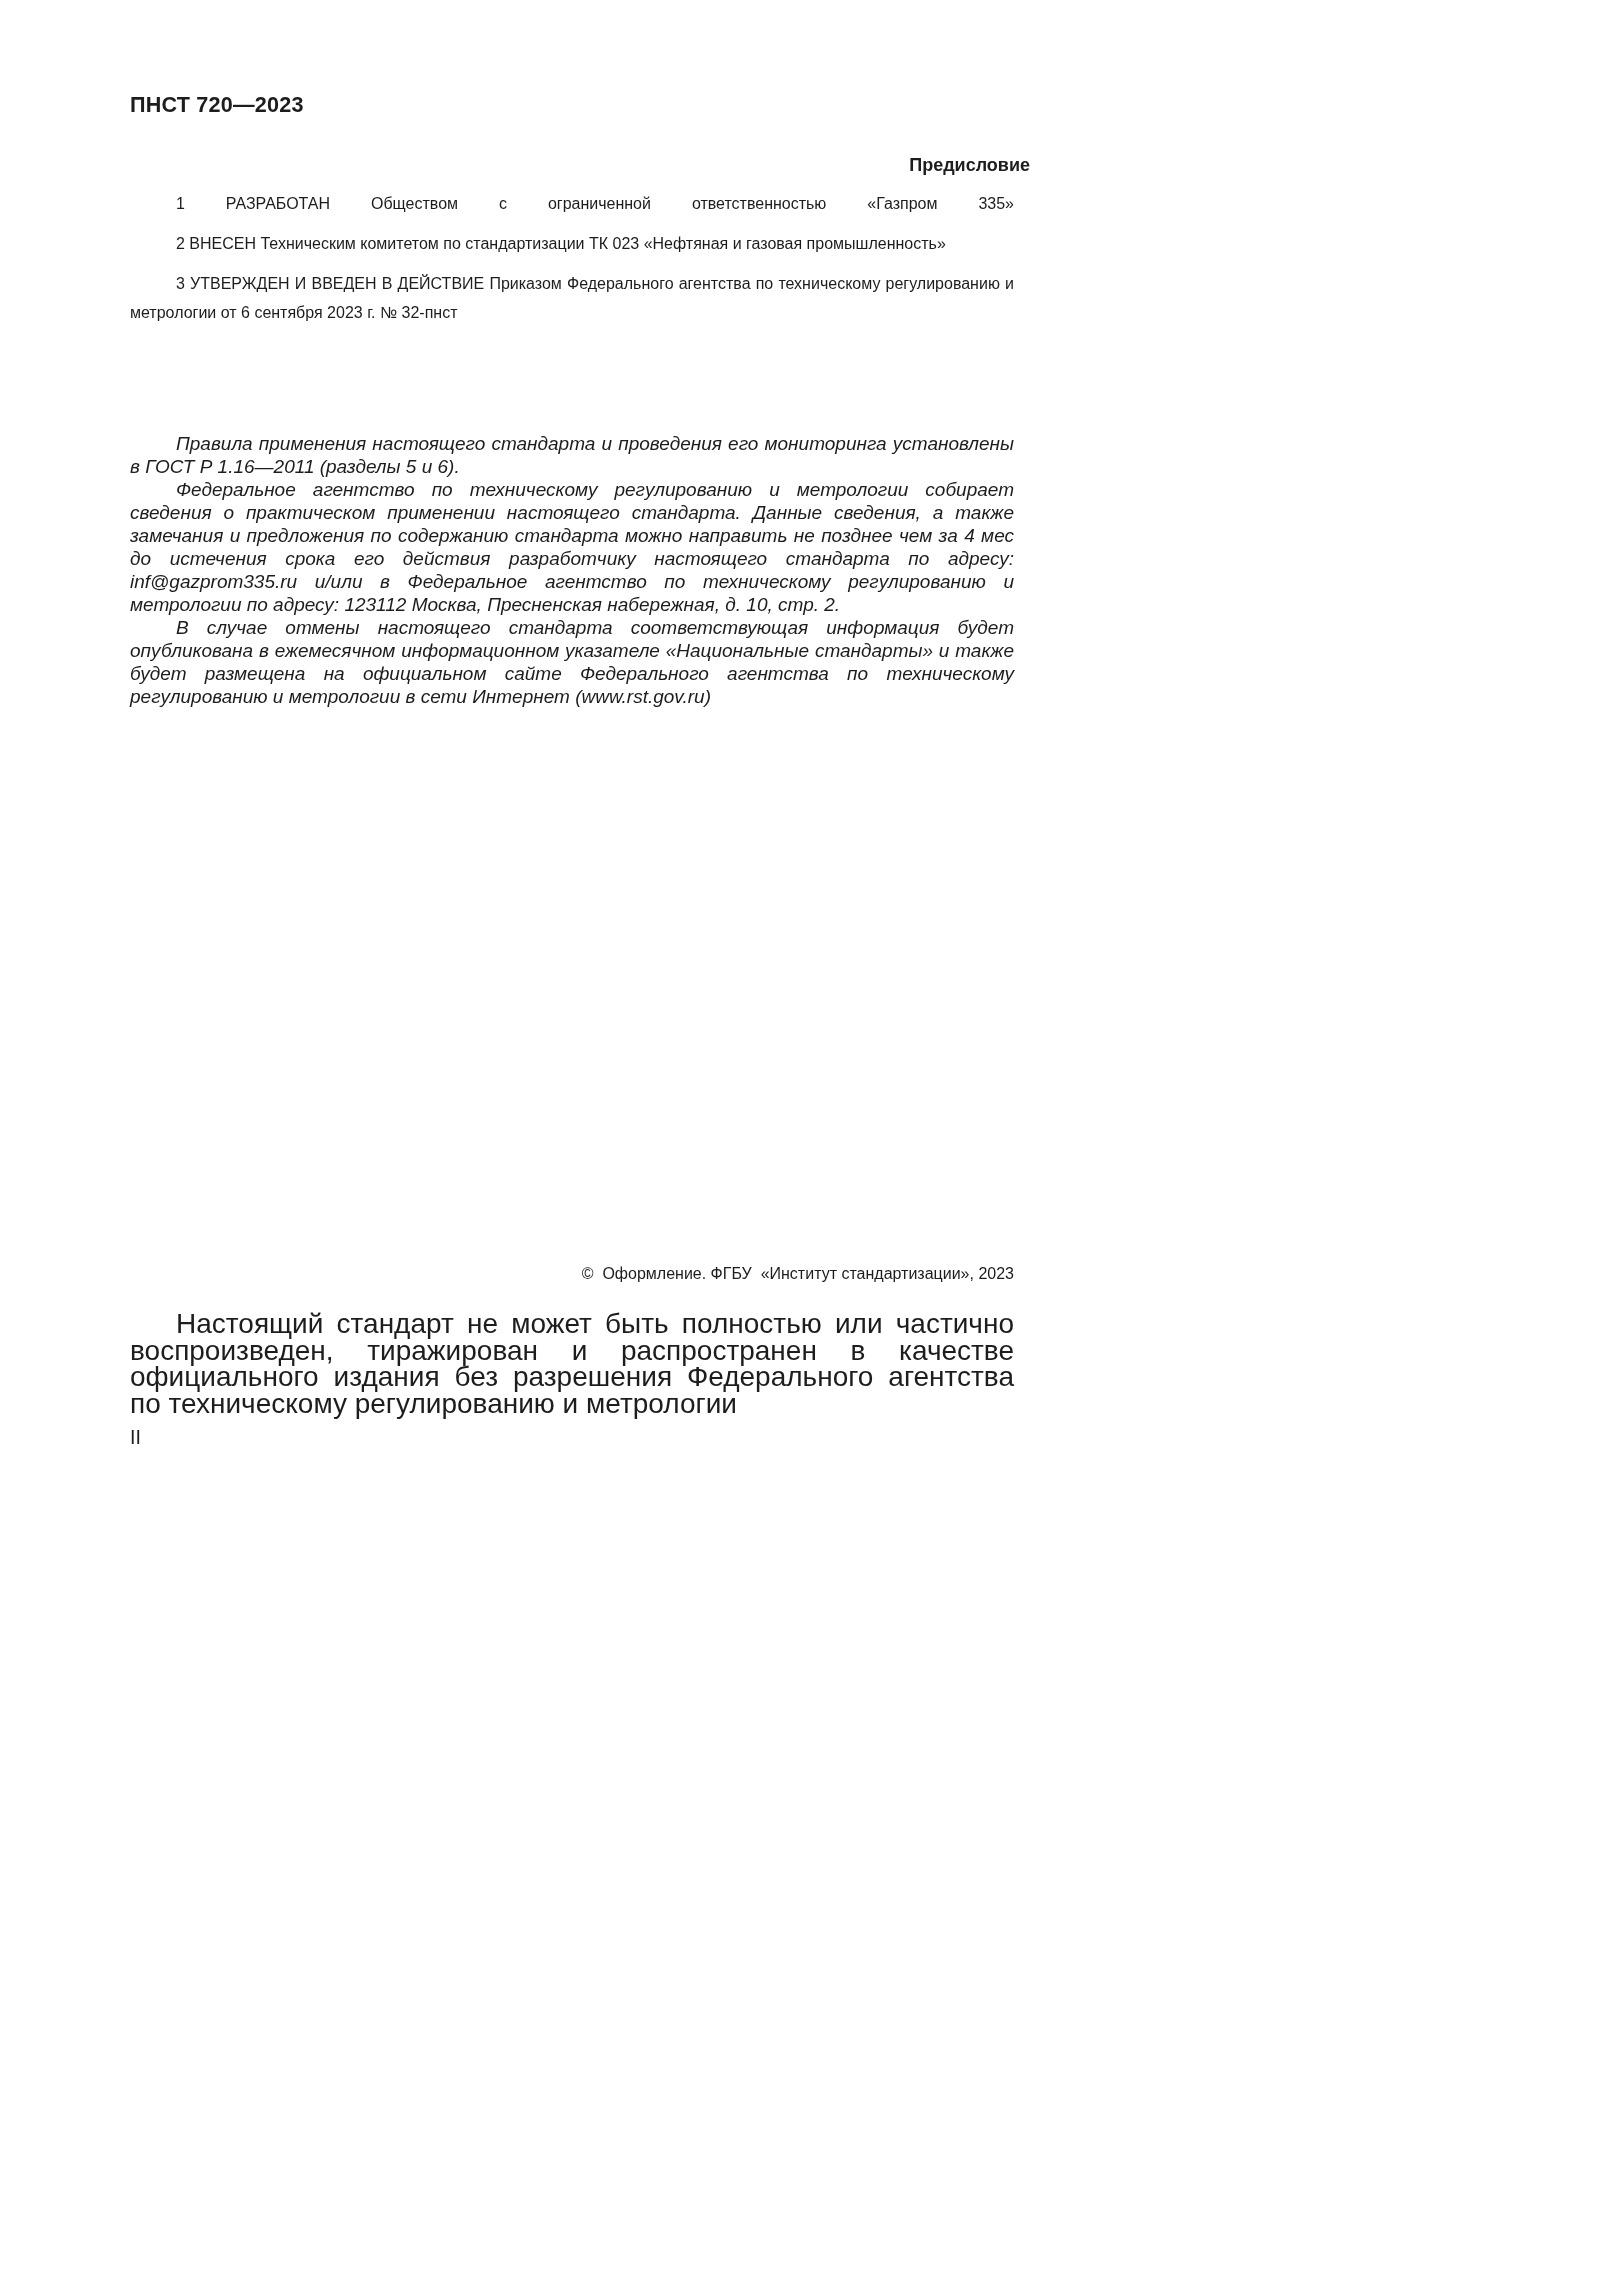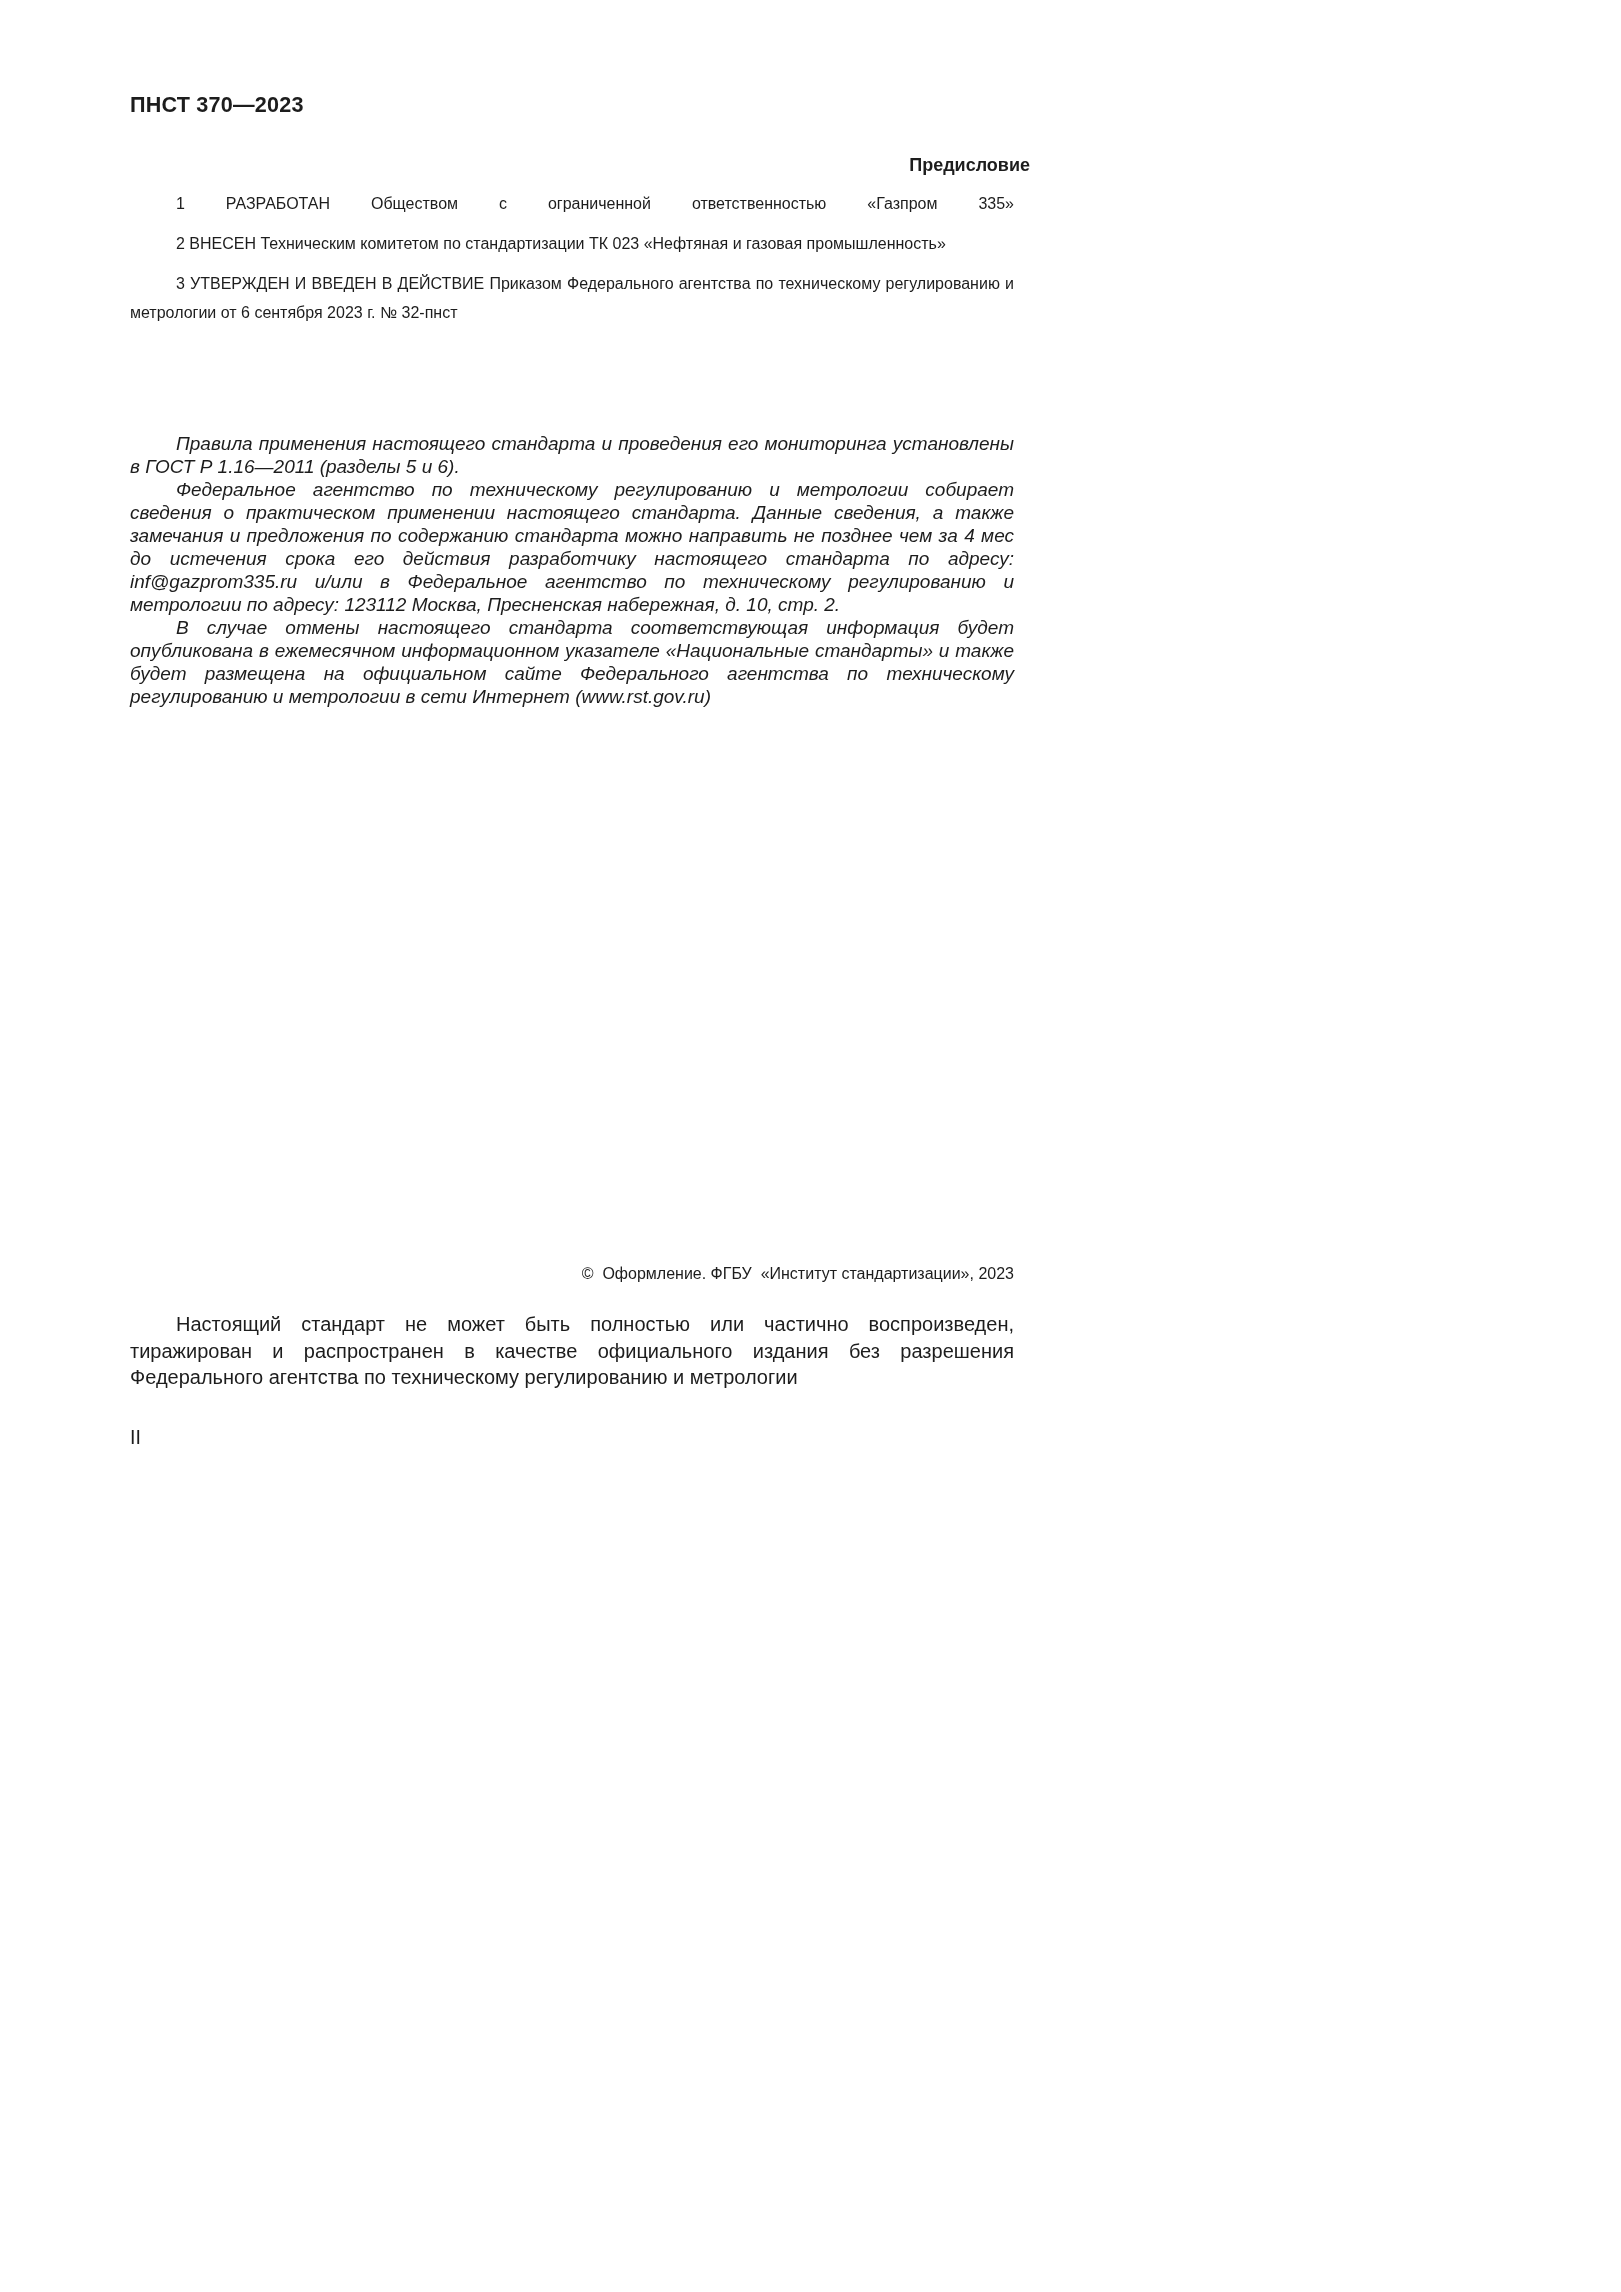--- a/index.html
+++ b/index.html
@@ -74,39 +74,39 @@
     width: 884px;
     text-align: right;
     font-size: 16px;
     white-space: pre-wrap;
   }
   .restriction {
     position: absolute;
     left: 130px;
     top: 1311px;
     width: 884px;
-    font-size: 20px;
+    font-size: 28px;
     line-height: 26.5px;
     text-align: justify;
     text-indent: 46px;
     margin: 0;
   }
   .page-number {
     position: absolute;
     left: 130px;
     top: 1426px;
     font-size: 19.6px;
   }
 </style>
 </head>
 <body>
 
 <div class="page">
 
-  <div class="doc-code">ПНСТ 370—2023</div>
+  <div class="doc-code">ПНСТ 720—2023</div>
 
   <h1 class="page-title">Предисловие</h1>
 
   <div class="foreword">
     <div class="item">
       <div class="stretch-line indent">1 РАЗРАБОТАН Обществом с ограниченной ответственностью «Газпром 335»</div>
     </div>
     <p class="item indent">2 ВНЕСЕН Техническим комитетом по стандартизации ТК 023 «Нефтяная и газовая промышленность»</p>
     <p class="item indent">3 УТВЕРЖДЕН И ВВЕДЕН В ДЕЙСТВИЕ Приказом Федерального агентства по техническому регулированию и метрологии от 6 сентября 2023 г. № 32-пнст</p>
   </div>

